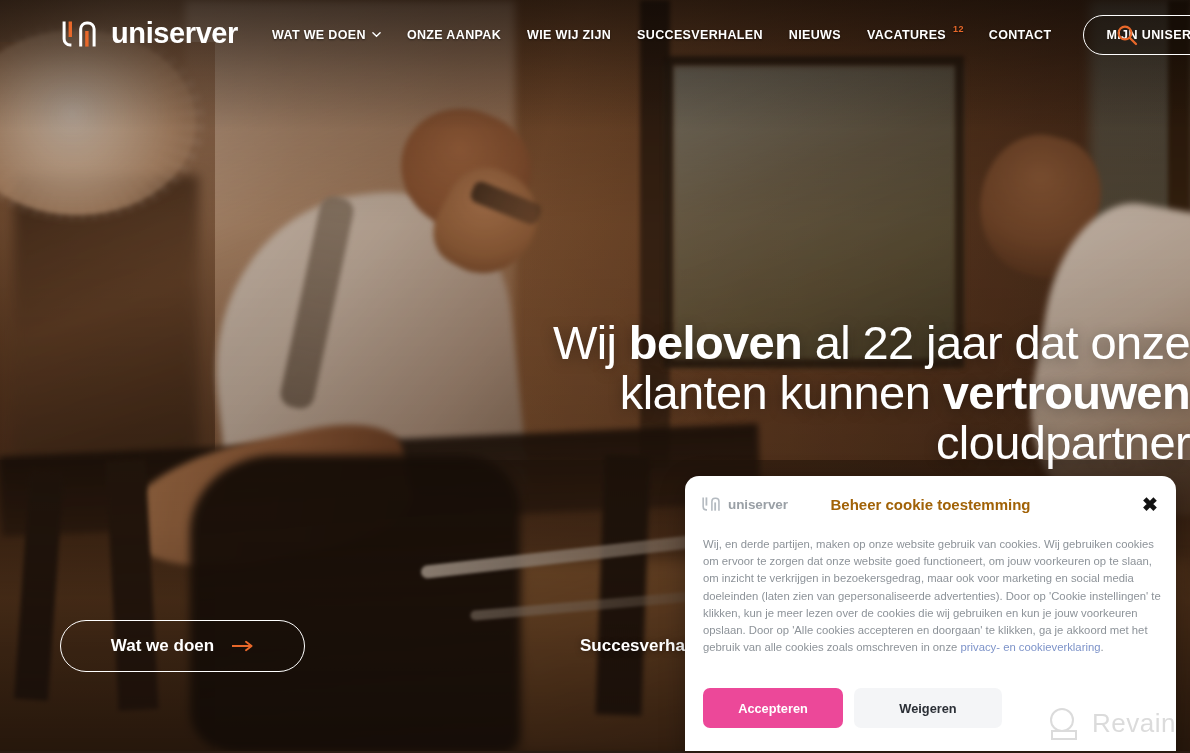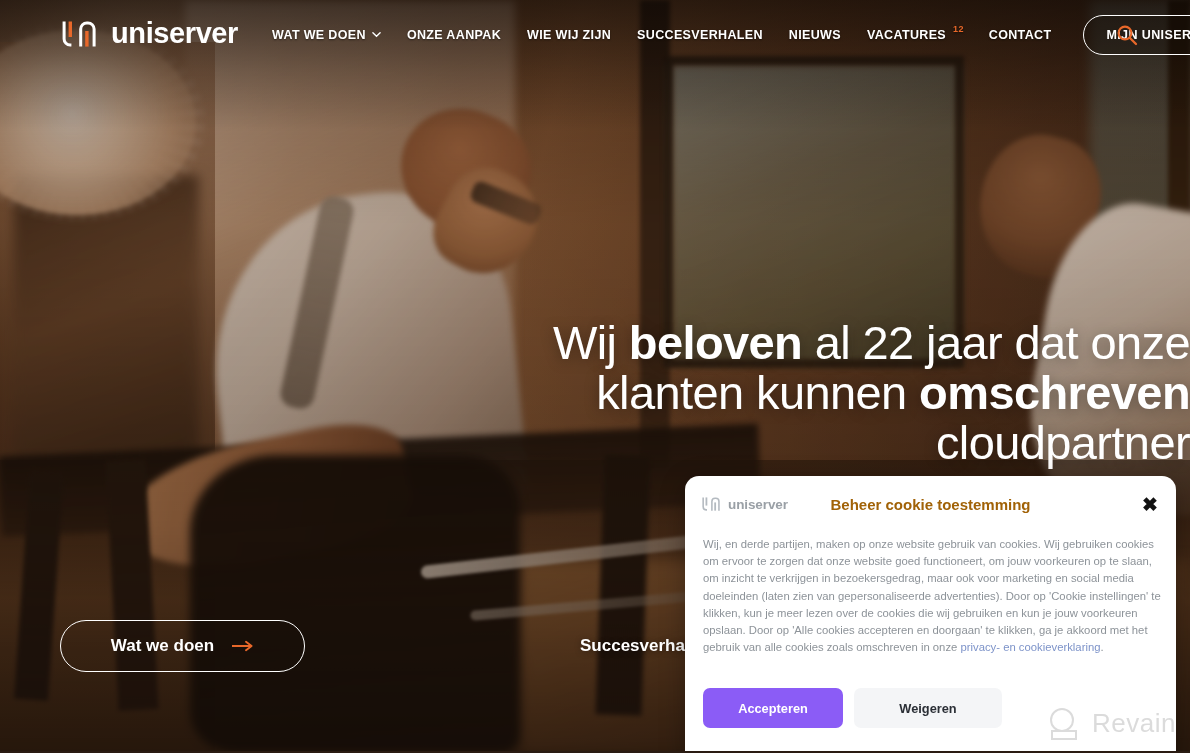--- a/index.html
+++ b/index.html
@@ -284,21 +284,21 @@
   .ck-body a { color: #7d93c9; text-decoration: none; }
   .ck-actions {
     position: absolute; left: 18px; right: 16px; top: 212px;
     display: flex; gap: 11px; align-items: center;
   }
   .ck-btn {
     height: 40px; border-radius: 7px;
     display: flex; align-items: center; justify-content: center;
     font-size: 12.8px; font-weight: bold;
   }
-  .ck-accept { width: 140px; background: #8b5cf6; color: #fff; }
+  .ck-accept { width: 140px; background: #ec4899; color: #fff; }
   .ck-refuse { width: 148px; background: #f4f5f7; color: #2b2f36; }
   .ck-prefs  { width: 152px; background: #f4f5f7; color: #2b2f36; }
 
   
   .watermark {
     position: absolute; left: 1046px; top: 705px;
     display: flex; align-items: center; gap: 10px;
     z-index: 70; opacity: 0.30; pointer-events: none;
   }
   .wm-mark { width: 36px; height: 36px; display: block; }
@@ -400,21 +400,21 @@
     </div>
   </div>
 
   <div class="hero">
 
     <div class="hero-headline">
       <div>
         <span>Wij </span><b>beloven</b><span> al 22 jaar dat onze</span>
       </div>
       <div>
-        <span>klanten kunnen </span><b>omschreven</b>
+        <span>klanten kunnen </span><b>vertrouwen</b>
       </div>
       <div>cloudpartner</div>
     </div>
 
     <div class="hero-cta-row">
       <div class="btn-outline">
         <span>Wat we doen</span>
         <svg class="arrow-ico" viewBox="0 0 22 12">
           <path d="M0 6 H18" stroke="#e8682a" stroke-width="1.9" stroke-linecap="round"></path>
           <path d="M14 1.8 L19.6 6 L14 10.2" stroke="#e8682a" stroke-width="1.9" fill="none" stroke-linecap="round" stroke-linejoin="round"></path>

